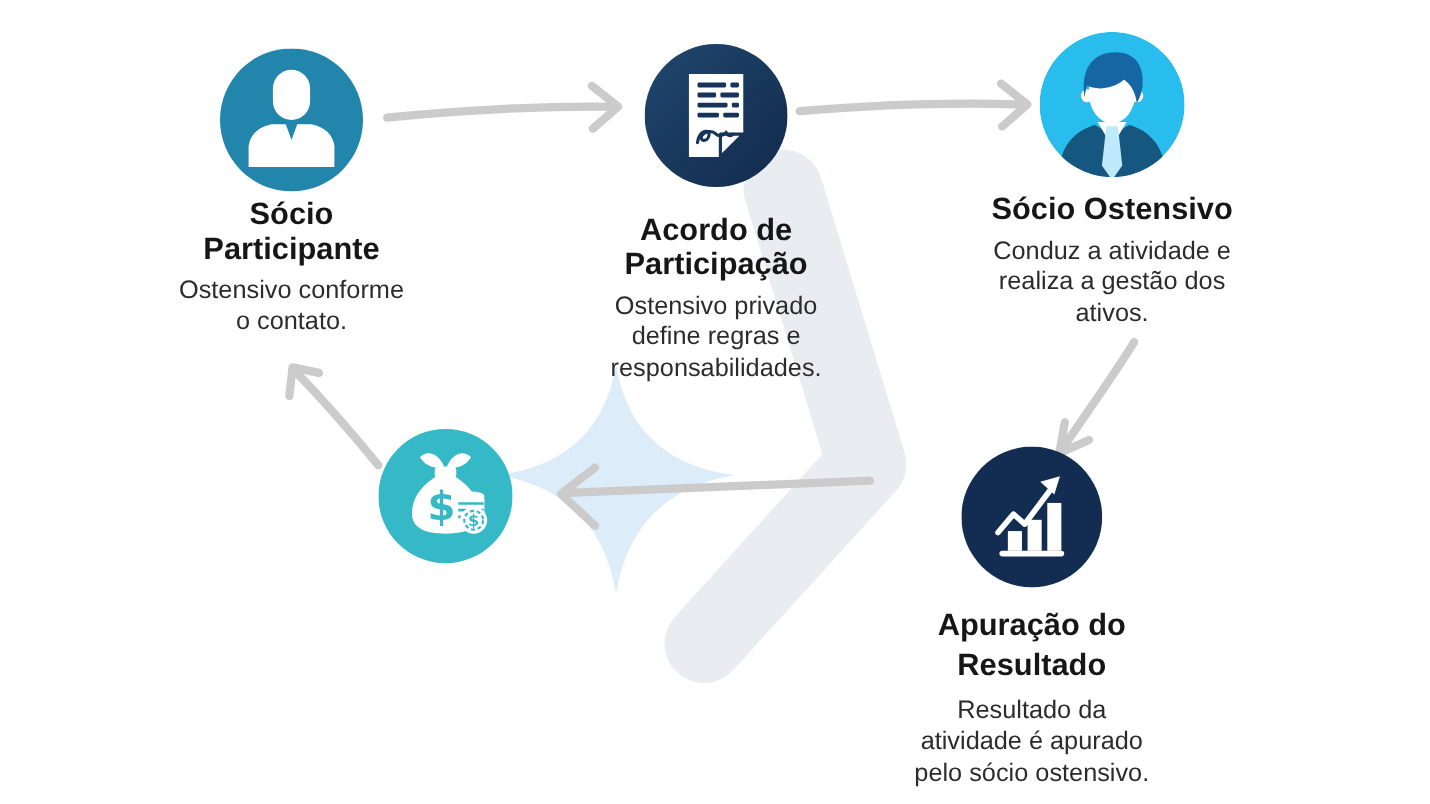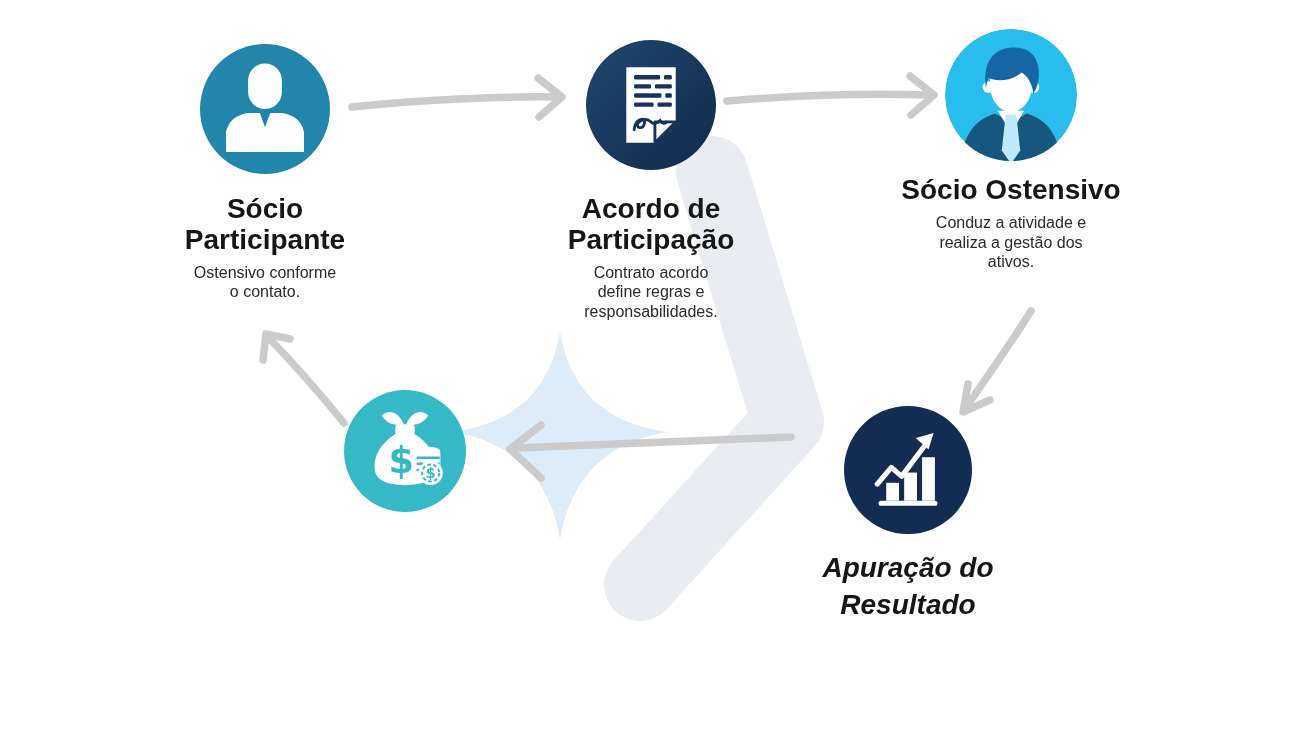--- a/index.html
+++ b/index.html
@@ -7,25 +7,25 @@
     position:relative;width:1300px;height:731px;background:#ffffff;
     overflow:hidden;font-family:"Liberation Sans",sans-serif;
   }
   #bg-layer{position:absolute;left:0;top:0;width:1300px;height:731px;z-index:1;}
   .node{position:absolute;display:flex;flex-direction:column;align-items:center;
         text-align:center;z-index:2;}
   .node .badge{display:block;}
   .node h3{margin:0;font-weight:700;color:#161616;white-space:pre-line;
            font-size:28px;line-height:1.1;}
   .node p{margin:7px 0 0;color:#2b2b2b;white-space:pre-line;
-          font-size:16px;line-height:1.24;}
-  .n1{left:115px;top:44px;width:300px;}  .n1 .badge{width:130px;height:130px;} .n1 h3{margin-top:20px;}
+          font-size:23px;line-height:1.24;}
+  .n1{left:115px;top:44px;width:300px;}  .n1 .badge{width:130px;height:130px;} .n1 h3{margin-top:6px;}
   .n2{left:501px;top:40px;width:300px;}  .n2 .badge{width:130px;height:130px;} .n2 h3{margin-top:24px;}
   .n3{left:861px;top:29px;width:300px;}  .n3 .badge{width:132px;height:132px;} .n3 h3{margin-top:14px;}
-  .n4{left:758px;top:406px;width:300px;font-style:italic;} .n4 .badge{width:128px;height:128px;} .n4 h3{margin-top:16px;line-height:1.32;}
+  .n4{left:788px;top:406px;width:300px;} .n4 .badge{width:128px;height:128px;} .n4 h3{margin-top:16px;line-height:1.32;}
   .n5{left:255px;top:390px;width:300px;} .n5 .badge{width:122px;height:122px;} .n5 h3{margin-top:16px;line-height:1.18;}
   svg text{font-family:"DejaVu Sans","Liberation Sans",sans-serif;font-weight:bold;}
 </style>
 </head>
 <body>
 
 <div id="canvas">
 
   <svg id="bg-layer" viewBox="0 0 1300 731">
 
@@ -89,21 +89,21 @@
           <rect x="53" y="34" width="13" height="3.4" rx="1"></rect>
         <rect x="37" y="41" width="21" height="3.4" rx="1"></rect>
           <rect x="61" y="41" width="5" height="3.4" rx="1"></rect>
         <rect x="37" y="48" width="15" height="3.4" rx="1"></rect>
           <rect x="55" y="48" width="11" height="3.4" rx="1"></rect>
       </g>
       <path fill="none" stroke-width="2.2" stroke-linecap="round" d="M37,69 C38,60 46,59 45,64 C44,69 38,68 40,64 C42,61 47,60 50,63 C52,65 55,64 57,62 C58,64 60,65 62,63" stroke="#16345a"></path>
     </svg>
     <h3>Acordo de
 Participação</h3>
-    <p>Contrato acordo
+    <p>Ostensivo privado
 define regras e
 responsabilidades.</p>
   </div>
 
   <div class="node n3">
     <svg class="badge" viewBox="0 0 100 100">
       <defs>
           <clipPath id="avClip">
             <circle cx="50" cy="50" r="50"></circle>
           </clipPath>
@@ -132,20 +132,23 @@
         <rect x="27" y="74" width="46" height="4" rx="2"></rect>
         <rect x="33" y="60" width="10" height="14"></rect>
         <rect x="47" y="52" width="10" height="22"></rect>
         <rect x="61" y="40" width="10" height="34"></rect>
         <path d="M70,21 L56,25 L66,34 Z"></path>
       </g>
       <path fill="none" stroke="#fff" stroke-width="4" stroke-linecap="round" stroke-linejoin="round" d="M26,61 L37,48 L45,55 L63,31"></path>
     </svg>
     <h3>Apuração do
 Resultado</h3>
+    <p>Resultado da
+atividade é apurado
+pelo sócio ostensivo.</p>
   </div>
 
   <div class="node n5">
     <svg class="badge" viewBox="0 0 100 100">
       <circle cx="50" cy="50" r="50" fill="#36b9c6"></circle>
       <g fill="#fff">
         <path d="M49,28 C44,17 36,16 31,21 C35,28 43,30 49,28 Z"></path>
         <path d="M51,28 C56,17 64,16 69,21 C65,28 57,30 51,28 Z"></path>
         <rect x="42" y="28" width="16" height="9" rx="3"></rect>
         <path d="M42,36 L58,36 C70,44 75,53 75,63 C75,74 65,78 50,78 C35,78 25,74 25,63 C25,53 30,44 42,36 Z"></path>

